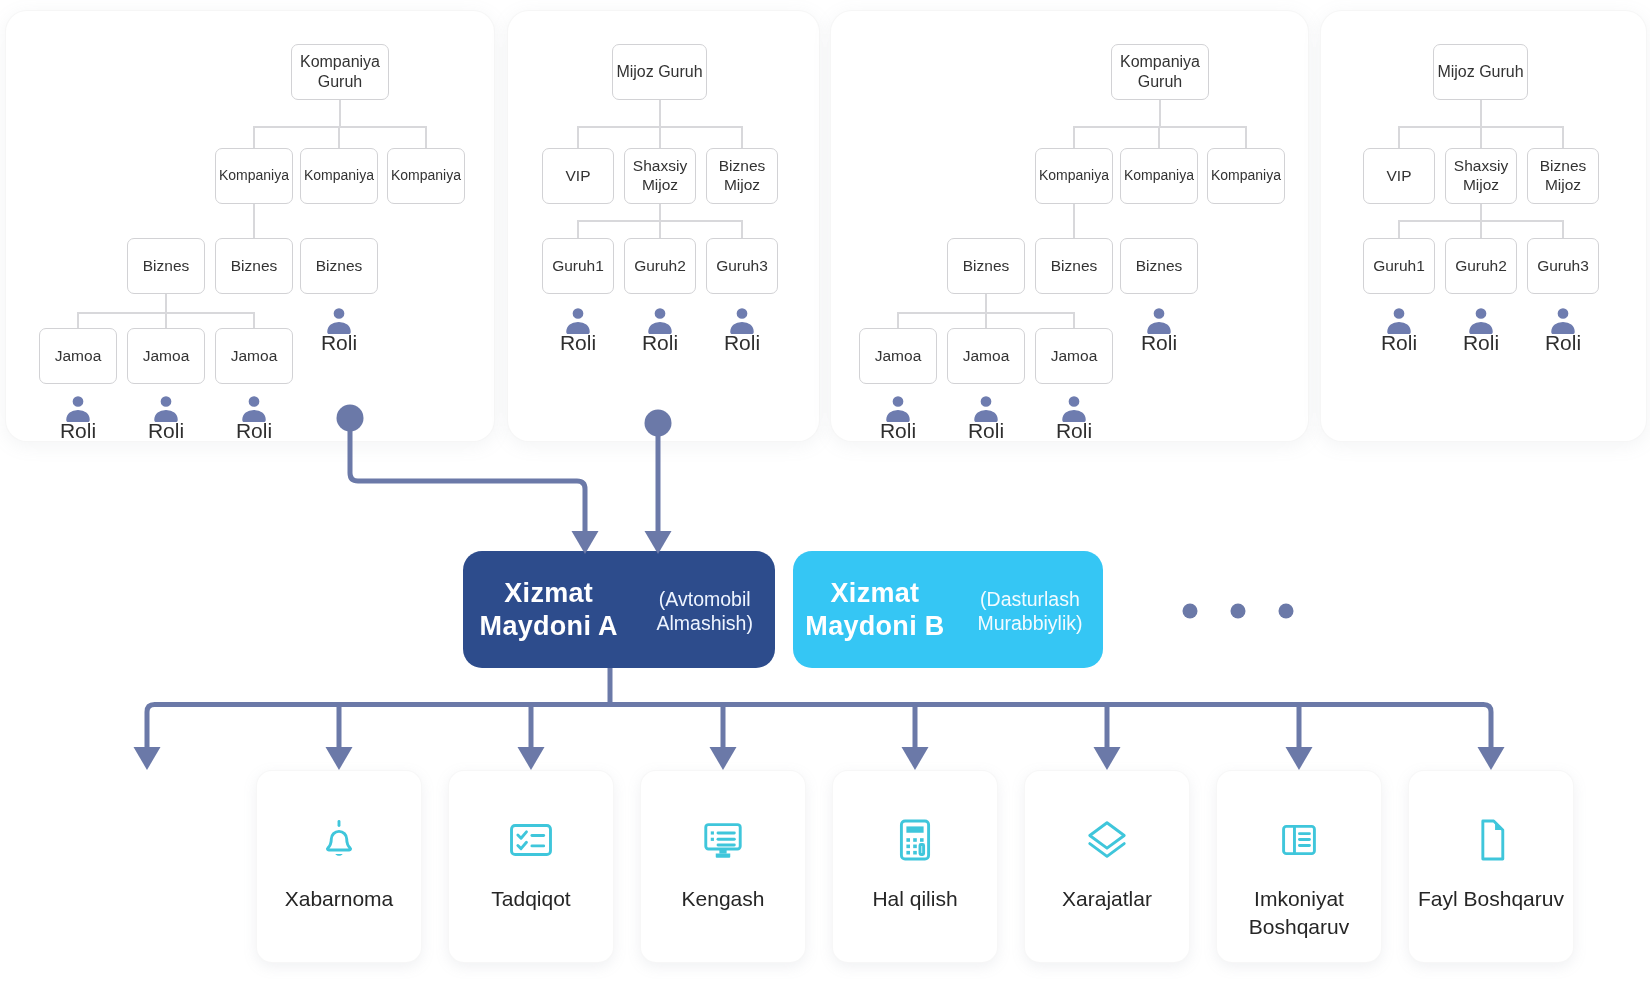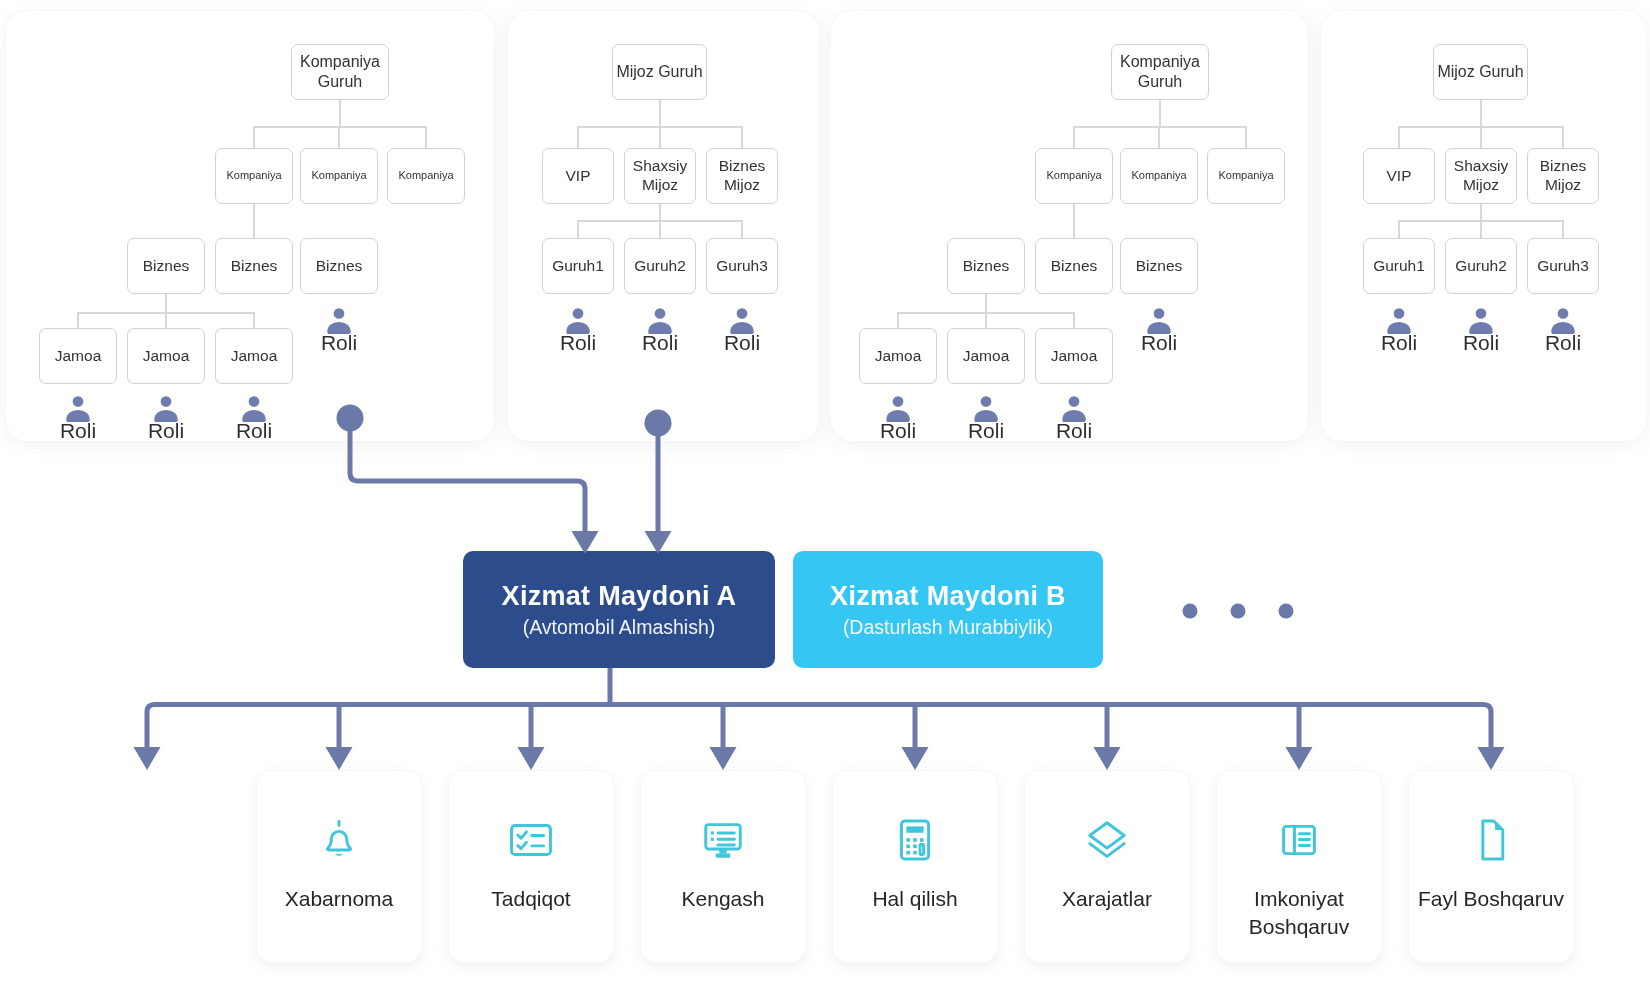--- a/index.html
+++ b/index.html
@@ -15,34 +15,34 @@
   }
   
   .node{
     position:absolute;background:#fff;border:1.5px solid #d2d2d5;border-radius:7px;
     display:flex;align-items:center;justify-content:center;text-align:center;
     color:#333;line-height:1.22;height:56px;box-sizing:border-box;padding:2px;
   }
   .node.root{width:98px;font-size:16px;}
   .node.root-c{width:95px;font-size:16px;}
   .node.w78{width:78px;font-size:15.5px;}
-  .node.w78.small{font-size:11px;}
+  .node.w78.small{font-size:14px;}
   .node.w72{width:72px;font-size:15.5px;}
   
   .gl{position:absolute;background:#d8d8db;}
   .glv{width:2px;} .glh{height:2px;}
   
   .role-icon{position:absolute;width:30px;height:28px;}
   .role-label{position:absolute;width:70px;text-align:center;font-size:21px;color:#2f2f2f;}
   
   .overlay{position:absolute;left:0;top:0;pointer-events:none;z-index:30;}
   
   .svc{
-    position:absolute;top:551px;height:117px;border-radius:10px;color:#fff;
-    display:flex;flex-direction:column;align-items:center;justify-content:center;
+    position:absolute;top:551px;height:117px;border-radius:19px;color:#fff;
+    display:flex;flex-direction:row;align-items:center;justify-content:center;
     text-align:center;z-index:20;
   }
   .svc .t{font-size:27px;font-weight:bold;letter-spacing:.3px;line-height:1.2;}
   .svc .s{font-size:19.5px;margin-top:4px;color:#eef4ff;line-height:1.2;}
   .svc-a{left:463px;width:312px;background:#2d4c8c;}
   .svc-b{left:793px;width:310px;background:#35c6f4;}
   .svc-b .s{color:#f2fbff;}
   
   .mcard{
     position:absolute;top:770px;width:166px;height:193px;background:#fff;

